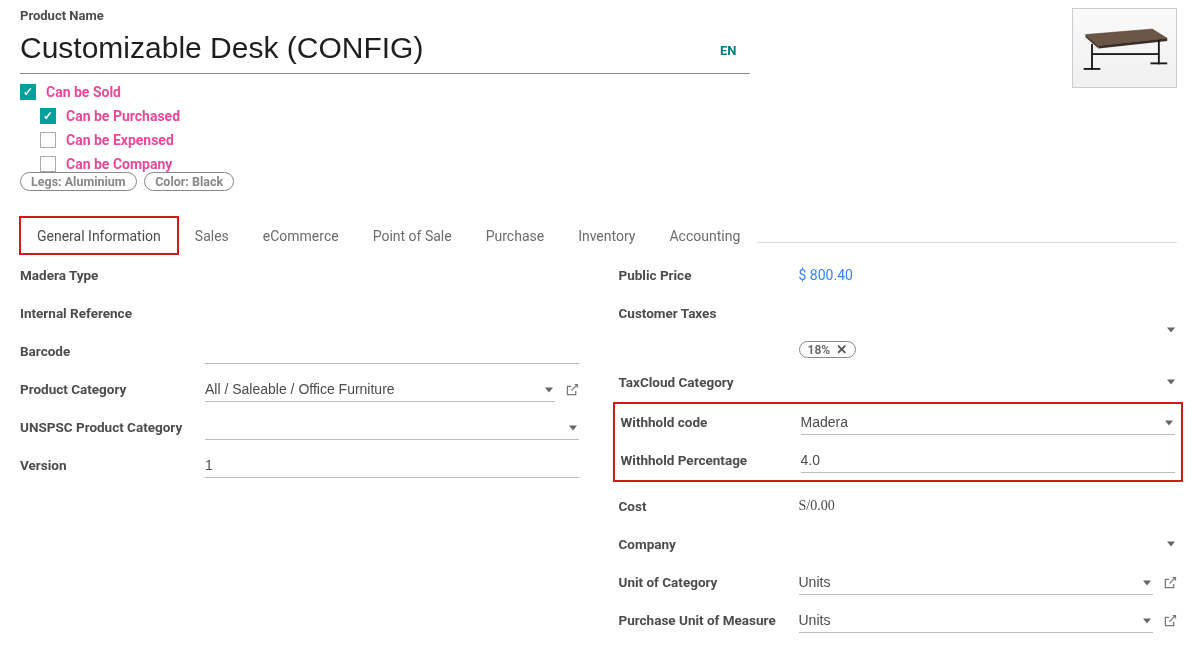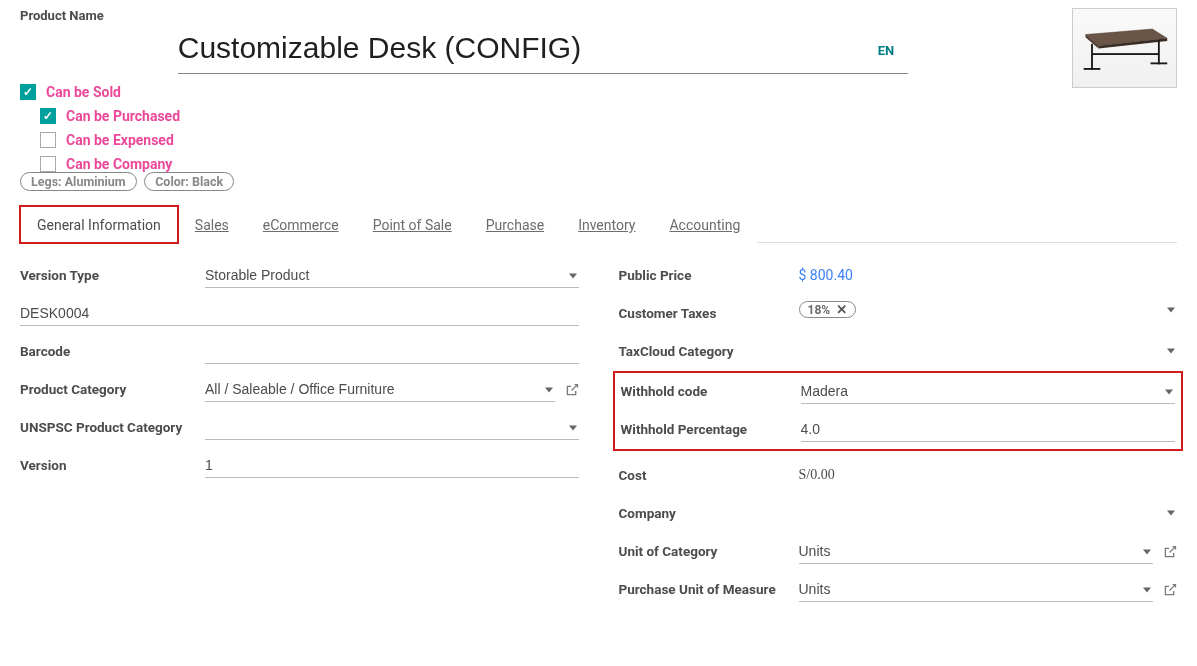--- a/index.html
+++ b/index.html
@@ -18,21 +18,21 @@
     width: 105px; height: 80px;
     border: 1px solid #ccc;
     margin-top: 0px;
     margin-left: 20px;
     display: flex; align-items: center; justify-content: center;
     background: linear-gradient(to bottom, #fafafa 0%, #f0f0f0 100%);
     position: relative;
   }
   .desk-svg { width: 95px; height: 65px; }
   .product-name-label { font-size: 13px; font-weight: 700; color: #4c4c4c; margin-bottom: 4px; }
-  .product-name-row { display: flex; align-items: center; justify-content: center; }
+  .product-name-row { display: flex; align-items: center; }
   .product-name-input {
     font-size: 30px;
     font-weight: 400;
     color: #1f1f1f;
     border: none;
     border-bottom: 1px solid #888;
     background: transparent;
     width: 730px;
     padding: 4px 0 8px 0;
     outline: none;
@@ -74,31 +74,31 @@
   .tab {
     padding: 10px 16px;
     border: 1px solid #ddd;
     border-bottom: none;
     background: #fff;
     color: #6c6c6c;
     font-size: 14px;
     cursor: pointer;
     margin-right: 0px;
     position: relative;
-    top: 1px;
+    top: 12px;
   }
   .tab.active {
     border-color: #ddd;
     color: #4c4c4c;
     background: #fff;
     outline: 2px solid #d11a1a;
     outline-offset: -1px;
     z-index: 2;
   }
-  .tab:not(.active) { border-color: transparent; text-decoration: underline; }
+  .tab:not(.active) { border-color: transparent; }
   .form-body {
     display: flex;
     margin-top: 20px;
     gap: 40px;
   }
   .form-col { flex: 1; }
   .form-row {
     display: flex;
     align-items: flex-start;
     margin-bottom: 12px;
@@ -137,20 +137,21 @@
   .ext-link-icon {
     margin-left: 10px; width: 14px; height: 14px;
     color: #7a7a7a; cursor: pointer; flex-shrink: 0;
   }
   .static-value { font-size: 14px; color: #3b82f6; padding-top: 4px; }
   .tax-tag {
     display: inline-flex; align-items: center;
     border: 1.5px solid #888; border-radius: 12px;
     padding: 0px 8px; font-size: 12px; font-weight: 700;
     color: #6c6c6c;
+    margin-top: 40px;
   }
   .tax-tag .x { margin-left: 6px; font-size: 13px; cursor: pointer; color: #555; }
   .highlight-box {
     border: 2px solid #d11a1a;
     padding: 6px 6px 0 6px;
     margin: -6px -6px 12px -6px;
   }
 </style>
 </head>
 <body>
@@ -207,32 +208,24 @@
   <div class="tab">Point of Sale</div>
   <div class="tab">Purchase</div>
   <div class="tab">Inventory</div>
   <div class="tab">Accounting</div>
 </div>
 
 <div class="form-body">
 
   <div class="form-col">
     <div class="form-row">
-      <div class="form-label">Version Type</div>
-      <div class="form-value">
-        <div class="select-wrap">
-          <input class="select-input" value="Storable Product" style="">
-          <span class="select-caret"></span>
-        </div>
-      </div>
-    </div>
-    <div class="form-row">
-      <div class="form-value">
-        <input class="text-input" value="DESK0004" style="">
-      </div>
+      <div class="form-label">Madera Type</div>
+    </div>
+    <div class="form-row">
+      <div class="form-label">Internal Reference</div>
     </div>
     <div class="form-row">
       <div class="form-label">Barcode</div>
       <div class="form-value">
         <input class="text-input" value="" style="">
       </div>
     </div>
     <div class="form-row">
       <div class="form-label">Product Category</div>
       <div class="form-value">

